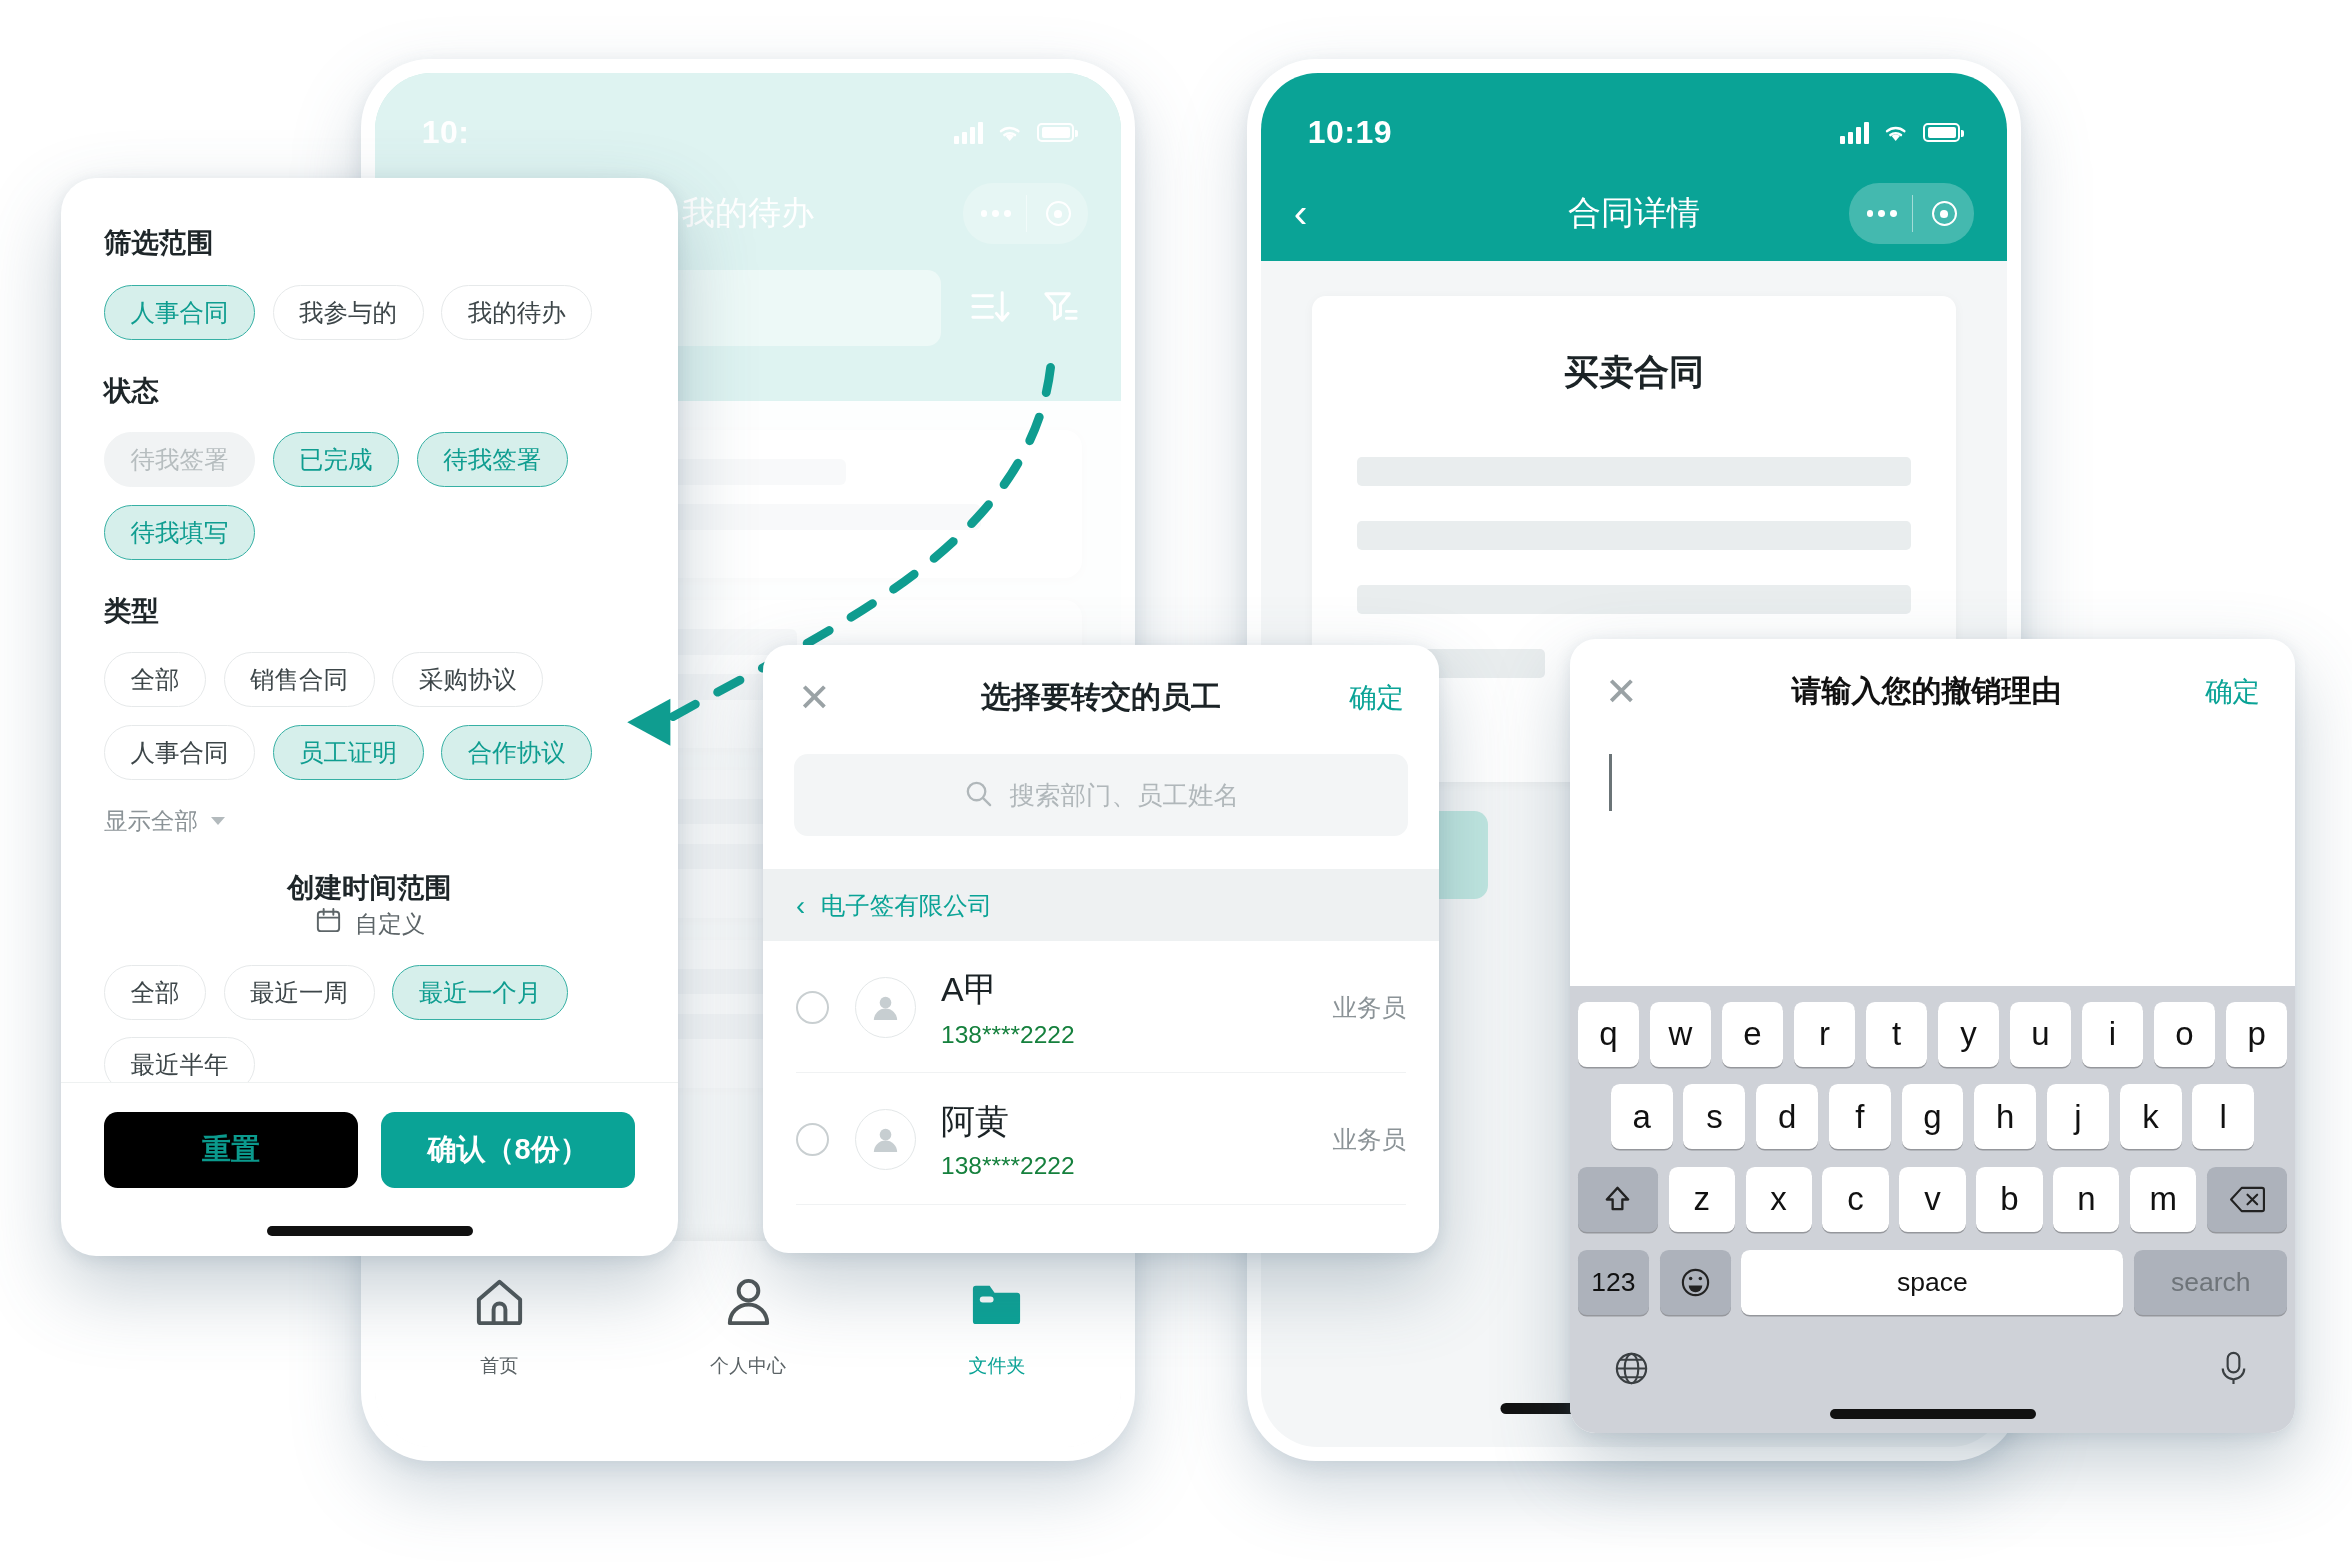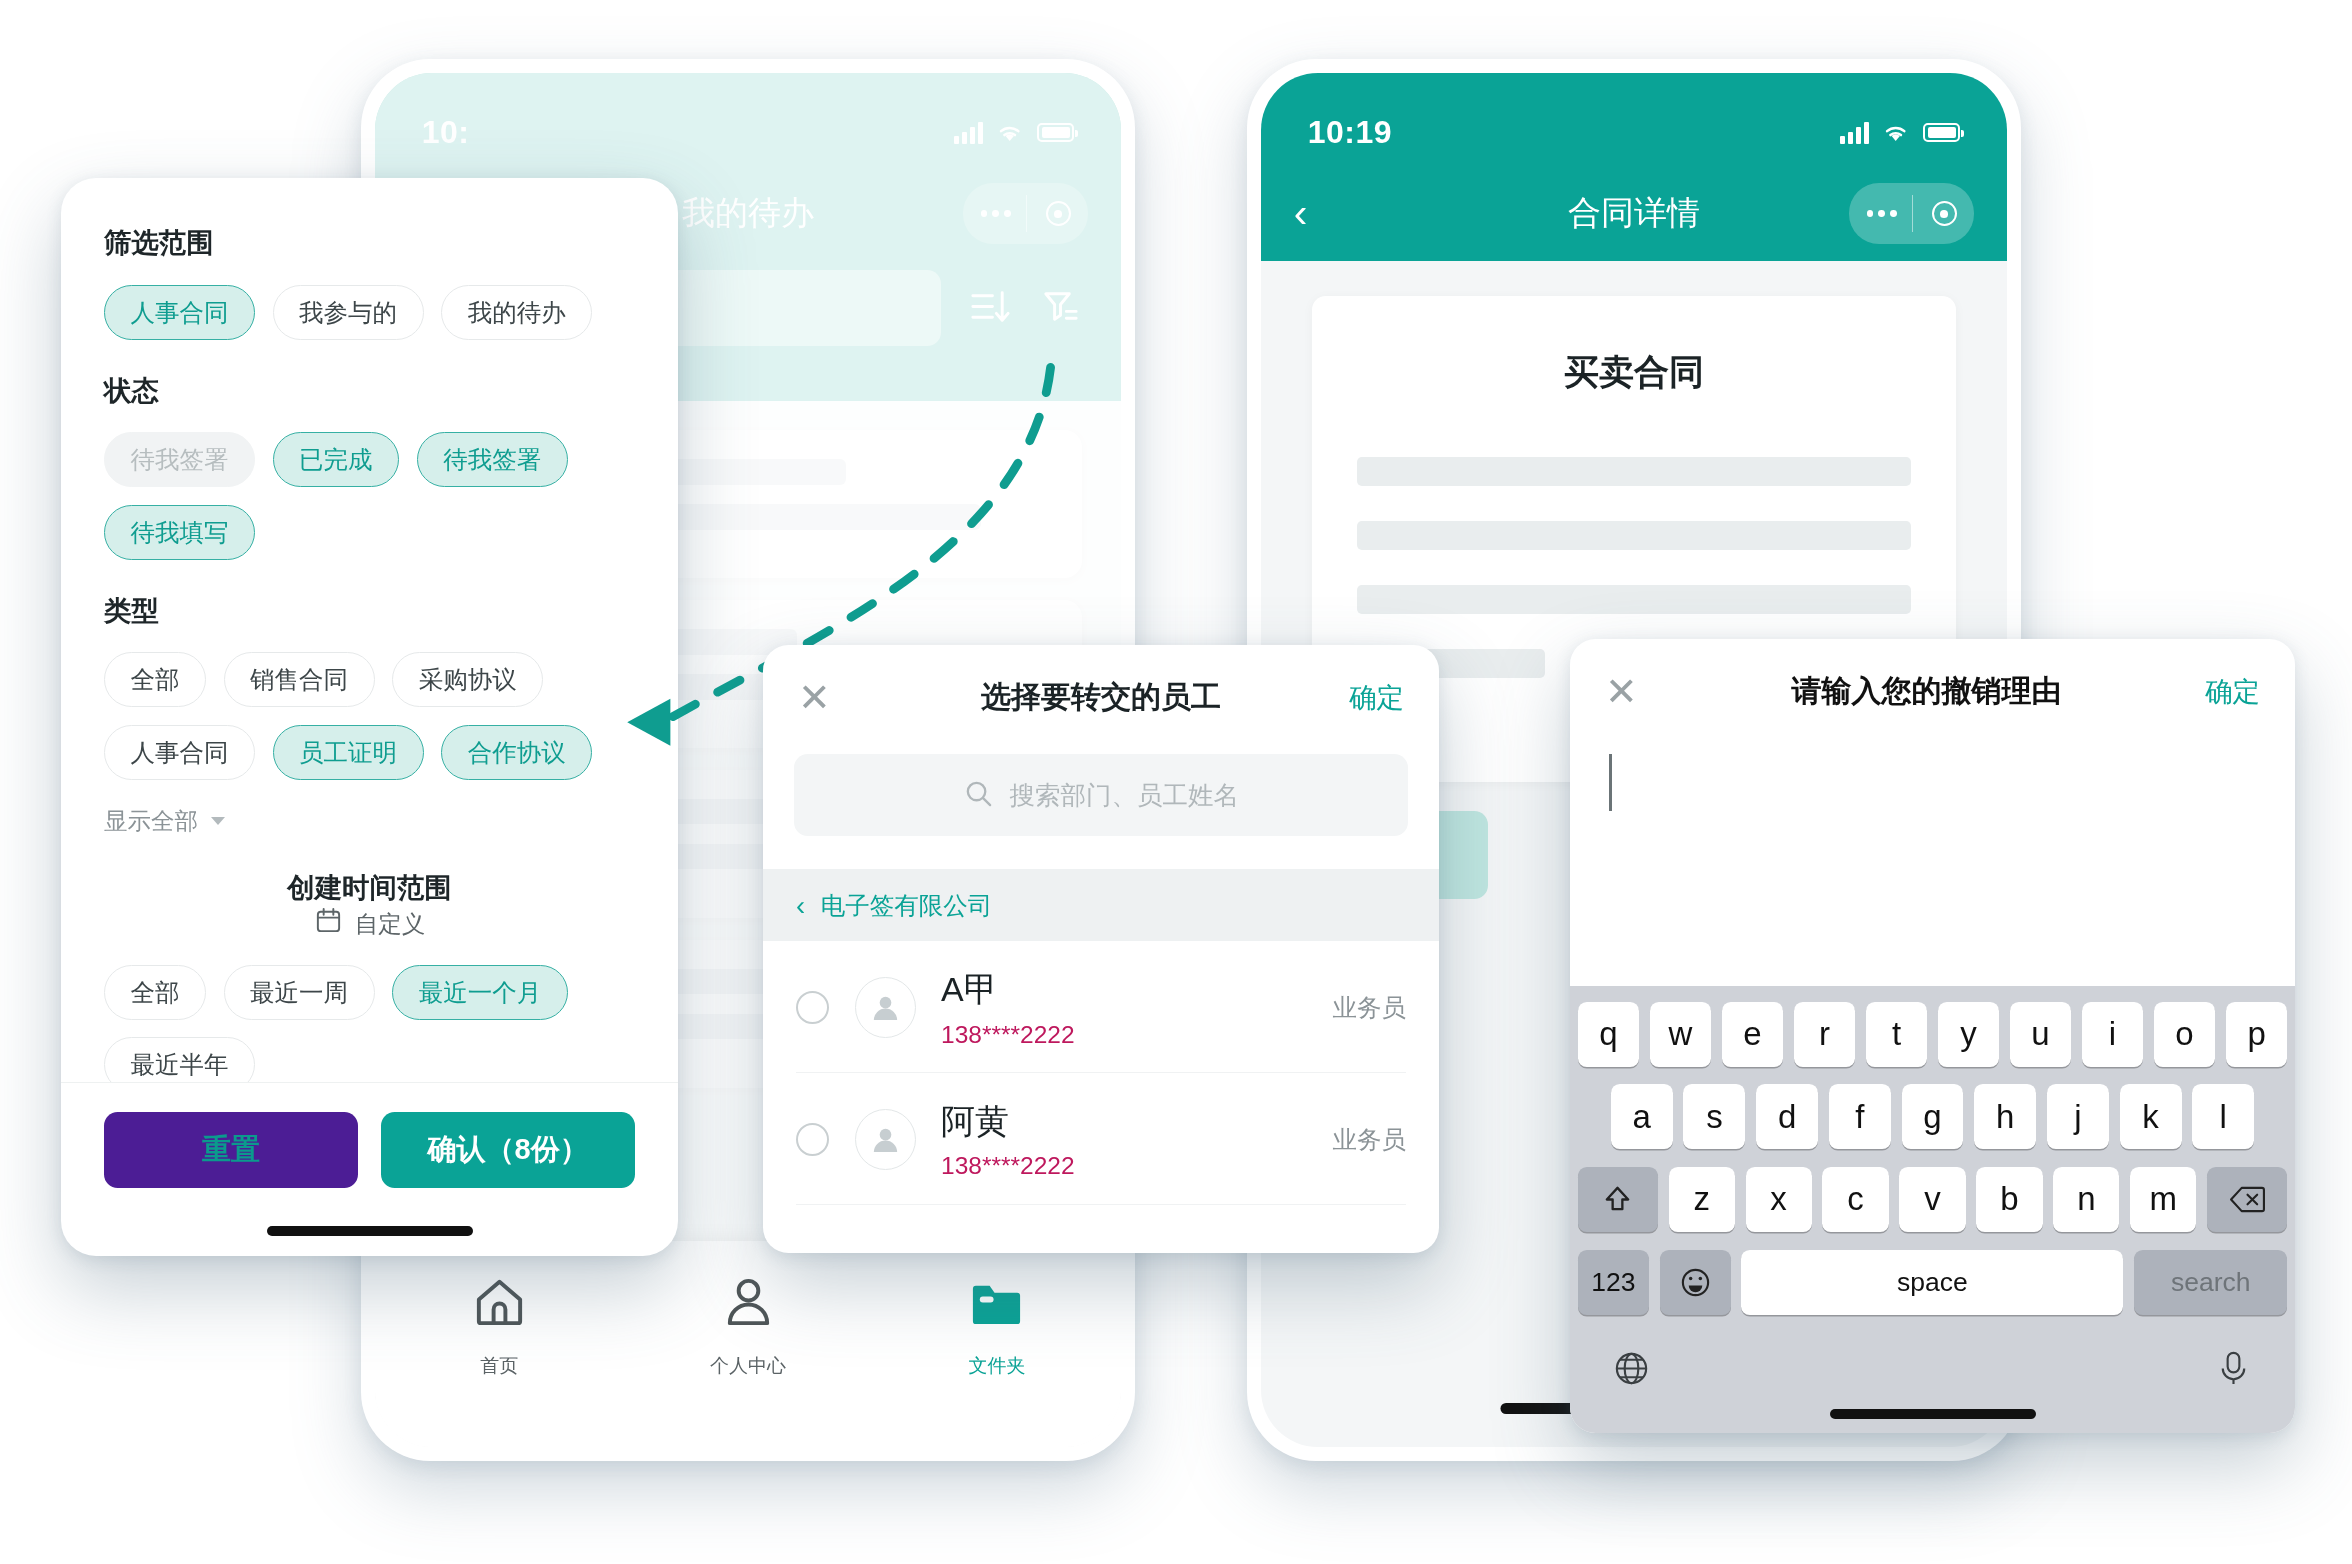--- a/index.html
+++ b/index.html
@@ -98,21 +98,21 @@
     border: 1.5px solid #e6e9ea; background:#fff; color:#3d4649; font-size: 24.5px; white-space:nowrap;
   }
   .chip.sel { background:#d6efeb; border-color:#36b0a4; color:#0f9d90; }
   .chip.dis { background:#f1f3f4; border-color:#f1f3f4; color:#b6bdbf; }
   .show-all { margin-top: 25.5px; font-size: 23.5px; color:#8b9397; display:flex; align-items:center; gap:13px; }
   .caret { width:0;height:0;border-left:7.8px solid transparent;border-right:7.8px solid transparent;border-top:8.8px solid #b3babd; }
   .fp-row { display:flex; align-items:center; justify-content:space-between; margin: 33px 0 23.5px 0; flex-direction: column; }
   .custom-date { display:flex; align-items:center; gap: 11.8px; font-size: 23.5px; color:#5d6568; }
   .fp-footer { border-top: 1.5px solid #eef1f1; padding: 29px 43px 23.5px 43px; display:flex; gap: 23.5px; }
   .btn { flex:1; height: 76px; border-radius: 13.7px; font-size: 29px; font-weight:600; display:flex;align-items:center;justify-content:center; border:none; }
-  .btn.reset { background:#4c1d95; color:#0b9a8d; }
+  .btn.reset { background:#000000; color:#0b9a8d; }
   .btn.confirm { background:#0aa396; color:#fff; }
   .fp-home { margin: 13.7px auto 19.6px auto; width: 206px; height: 10.8px; border-radius:5.9px; background:#111; }
 
   
   #transfer-modal {
     position:absolute; left: 763px; top: 645px; width: 676px; height: 608px;
     background:#fff; border-radius: 25.5px; z-index: 22; overflow:hidden;
     box-shadow: 0 33px 78px rgba(70,100,120,.3), 0 3.9px 15.7px rgba(70,100,120,.14);
   }
   .tm-head { display:flex; align-items:center; padding: 33px 35px 9.8px 35px; position:relative; }
@@ -122,21 +122,21 @@
   .tm-search { margin: 27.4px 31px 33px 31px; height: 82px; border-radius: 13.7px; background:#f3f5f6;
                display:flex;align-items:center;justify-content:center;gap:15.7px; }
   .tm-search-ph { font-size: 25.5px; color:#b0b7ba; }
   .tm-crumb { background:#eef1f2; padding: 19.6px 33px; display:flex; align-items:center; gap: 15.7px; }
   .tm-crumb-txt { font-size: 24.5px; color:#0aa396; }
   .tm-list { padding: 0 33px; }
   .tm-row { display:flex; align-items:center; gap: 25.5px; padding: 25.5px 0 23.5px 0; border-bottom: 1.5px solid #f0f2f3; }
   .tm-radio { width: 33px;height:33px;border-radius:50%;border:2px solid #c9cfd1;flex:none; }
   .tm-avatar { width: 61px;height:61px;border-radius:50%;border:1.5px solid #e3e7e8;flex:none;display:flex;align-items:center;justify-content:center; }
   .tm-name { font-size: 34px; color:#1b2326; margin-bottom: 7.8px; }
-  .tm-phone { font-size: 24.5px; color:#be185d; }
+  .tm-phone { font-size: 24.5px; color:#15803d; }
   .tm-role { margin-left:auto; font-size: 24.5px; color:#8b9397; }
 
   
   #reason-modal {
     position:absolute; left: 1570px; top: 639px; width: 725px; height: 794px;
     background:#fff; border-radius: 25.5px; z-index: 24; overflow:hidden;
     box-shadow: 0 33px 78px rgba(70,100,120,.3), 0 3.9px 15.7px rgba(70,100,120,.14);
   }
   .rm-head { display:flex; align-items:center; padding: 33px 35px 0 35px; position:relative; }
   .rm-title { position:absolute;left:0;right:12px;text-align:center;font-size: 30px;font-weight:700;color:#111; }

